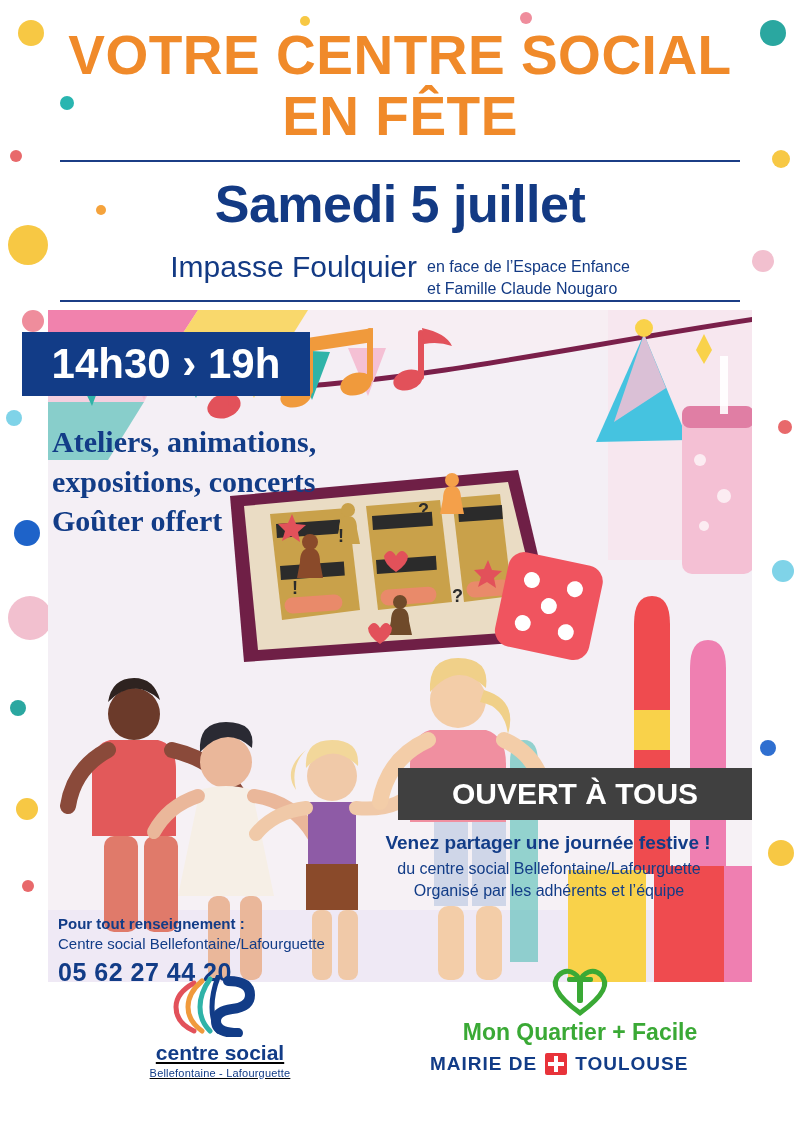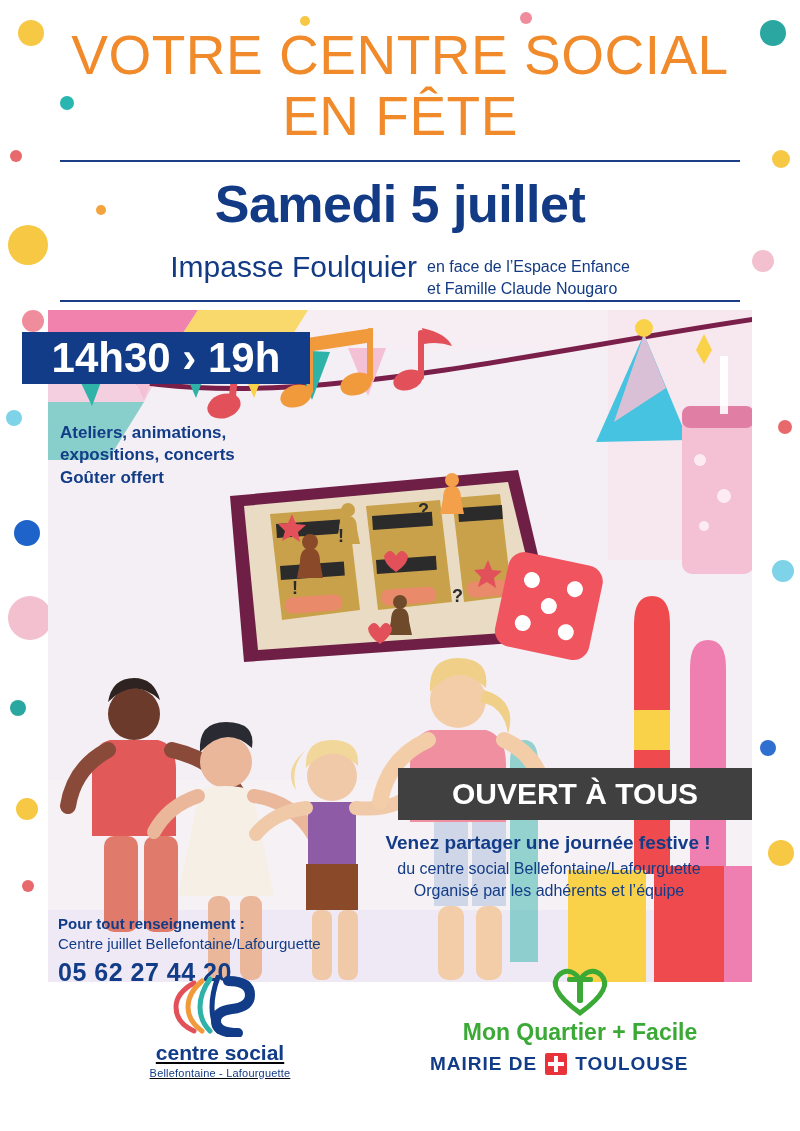--- a/index.html
+++ b/index.html
@@ -19,21 +19,21 @@
   
   .dot { position: absolute; border-radius: 50%; }
 
   
   .title-block {
     position: absolute; top: 28px; left: 0; width: 800px;
     text-align: center;
   }
   .title-1, .title-2 {
     color: #F08A2A;
-    font-weight: normal;
+    font-weight: bold;
     letter-spacing: 0.5px;
     line-height: 1.0;
     font-size: 54px;
   }
   .title-1 { font-size: 55px; }
   .title-2 { font-size: 55px; margin-top: 6px; }
 
   .rule {
     position: absolute; left: 60px; width: 680px; height: 2px;
     background: #1b3d86;
@@ -73,36 +73,37 @@
     top: 310px; left: 48px;
     width: 704px; height: 672px;
     overflow: hidden;
     background: linear-gradient(180deg,#f7f0f6 0%, #efe9f4 55%, #f3eef3 100%);
   }
 
   
   .time-badge {
     position: absolute;
     top: 332px; left: 22px;
-    width: 288px; height: 52px;
+    width: 288px; height: 64px;
     background: #123c87;
     display: flex; align-items: center; justify-content: center; text-align: center;
   }
   .time-badge span {
     color: #fff; font-size: 42px; font-weight: bold; letter-spacing: 0px;
   }
 
   .activities {
     position: absolute;
-    top: 422px; left: 60px;
+    top: 422px; left: 52px;
     color: #123c87;
-    font-size: 17px;
+    font-size: 30px;
     font-weight: bold;
     line-height: 1.32;
     width: 300px;
+    font-family: Liberation Serif, serif;
   }
 
   
   .open-badge {
     position: absolute;
     top: 768px; left: 398px;
     width: 354px; height: 52px;
     background: #404040;
     display: flex; align-items: center; justify-content: center;
   }
@@ -387,21 +388,21 @@
     <span>OUVERT À TOUS</span>
   </div>
   <div class="open-sub1">Venez partager une journée festive !</div>
   <div class="open-sub2">
     <div>du centre social Bellefontaine/Lafourguette</div>
     <div>Organisé par les adhérents et l’équipe</div>
   </div>
 
   <div class="contact">
     <div class="c1">Pour tout renseignement :</div>
-    <div class="c2">Centre juillet Bellefontaine/Lafourguette</div>
+    <div class="c2">Centre social Bellefontaine/Lafourguette</div>
     <div class="c3">05 62 27 44 20</div>
   </div>
 
   <div class="logo-cs">
     <div class="mark">
       <svg width="96" height="62" viewBox="0 0 96 62">
         <path d="M22,8 q-18,10 -18,24 q0,16 18,24" stroke="#e2515a" stroke-width="5" fill="none" stroke-linecap="round"></path>
         <path d="M30,6 q-14,12 -14,26 q0,14 14,24" stroke="#f09a3c" stroke-width="5" fill="none" stroke-linecap="round"></path>
         <path d="M38,4 q-10,14 -10,28 q0,14 10,24" stroke="#2fb3a8" stroke-width="5" fill="none" stroke-linecap="round"></path>
         <path d="M46,2 q-6,16 -6,30 q0,14 6,24" stroke="#123c87" stroke-width="5" fill="none" stroke-linecap="round"></path>

